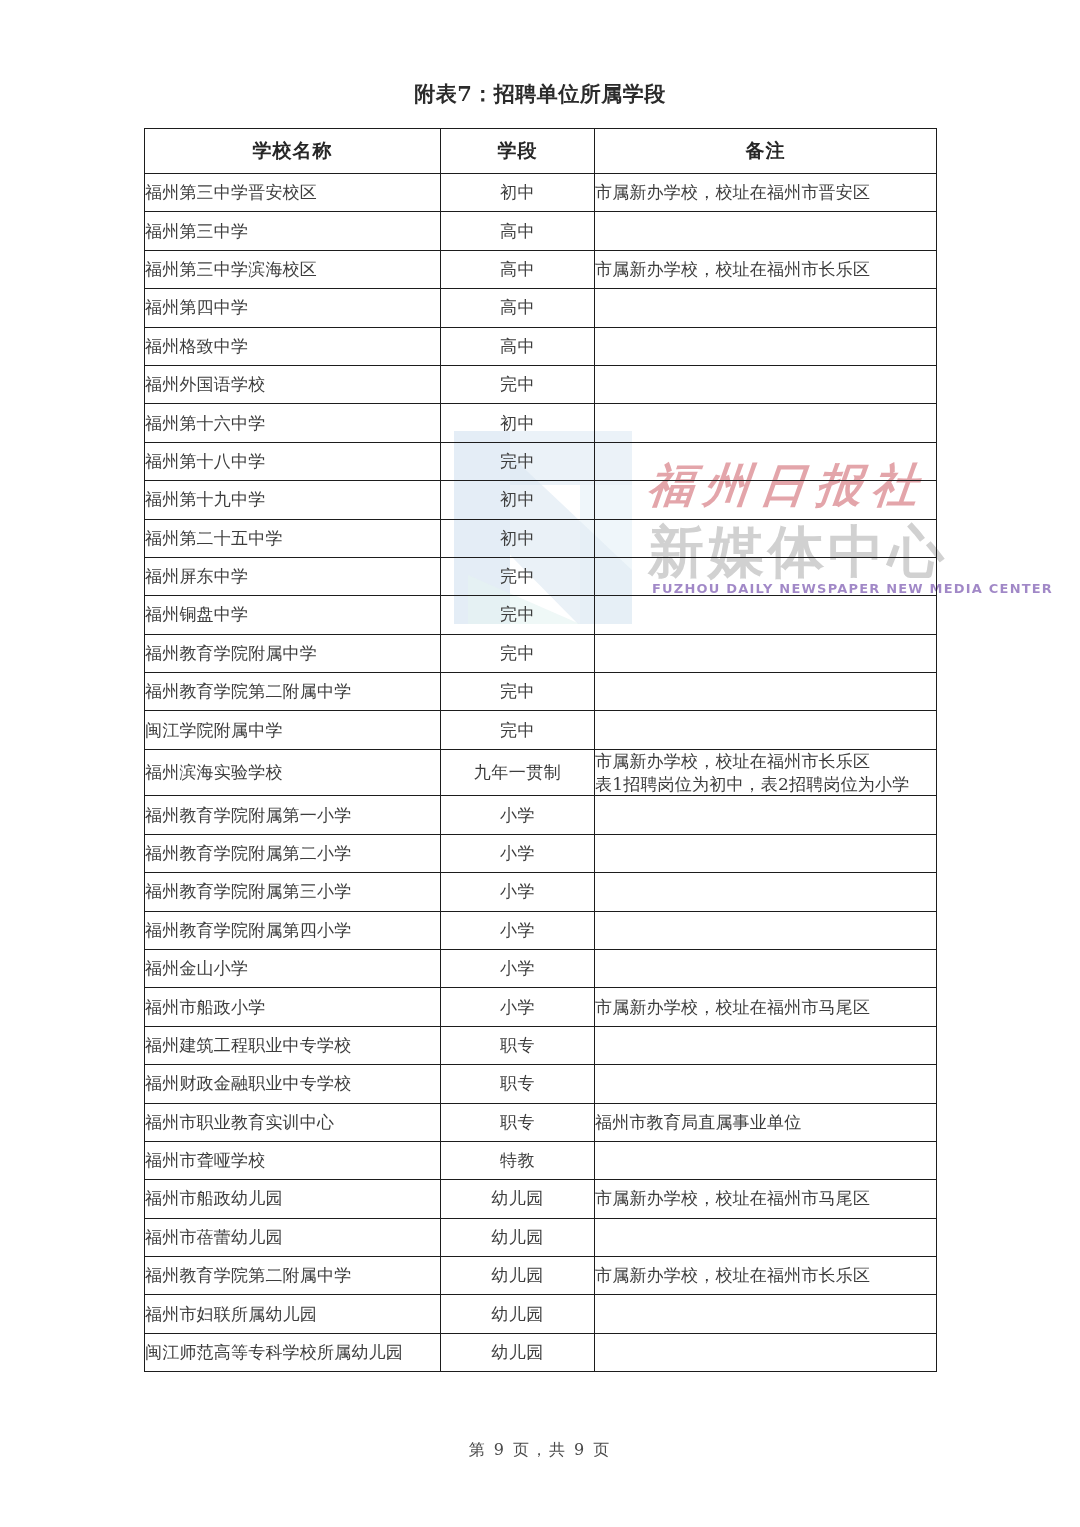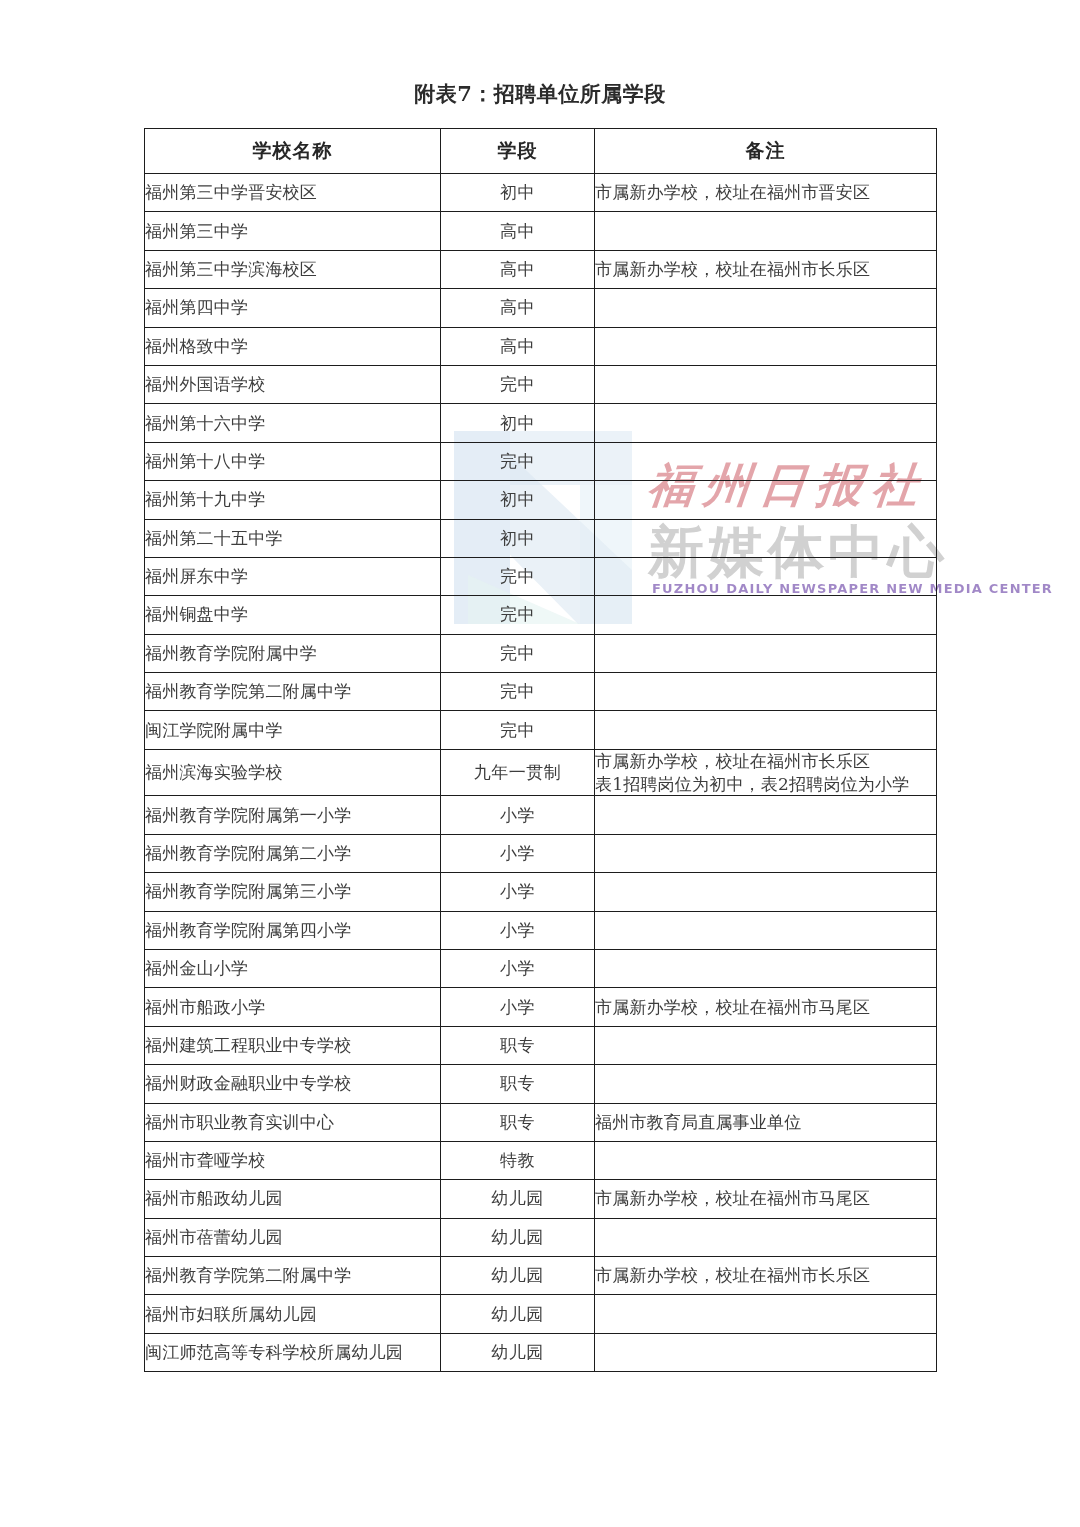--- a/index.html
+++ b/index.html
@@ -359,14 +359,15 @@
           </tr>
           <tr>
             <td class="name-cell">闽江师范高等专科学校所属幼儿园</td>
             <td class="stage-cell">幼儿园</td>
             <td class="note-cell"></td>
           </tr>
         </tbody>
     </table>
   </div>
 
+  <div class="footer">第 9 页，共 9 页</div>
 
 </div>
 
 </body></html>

